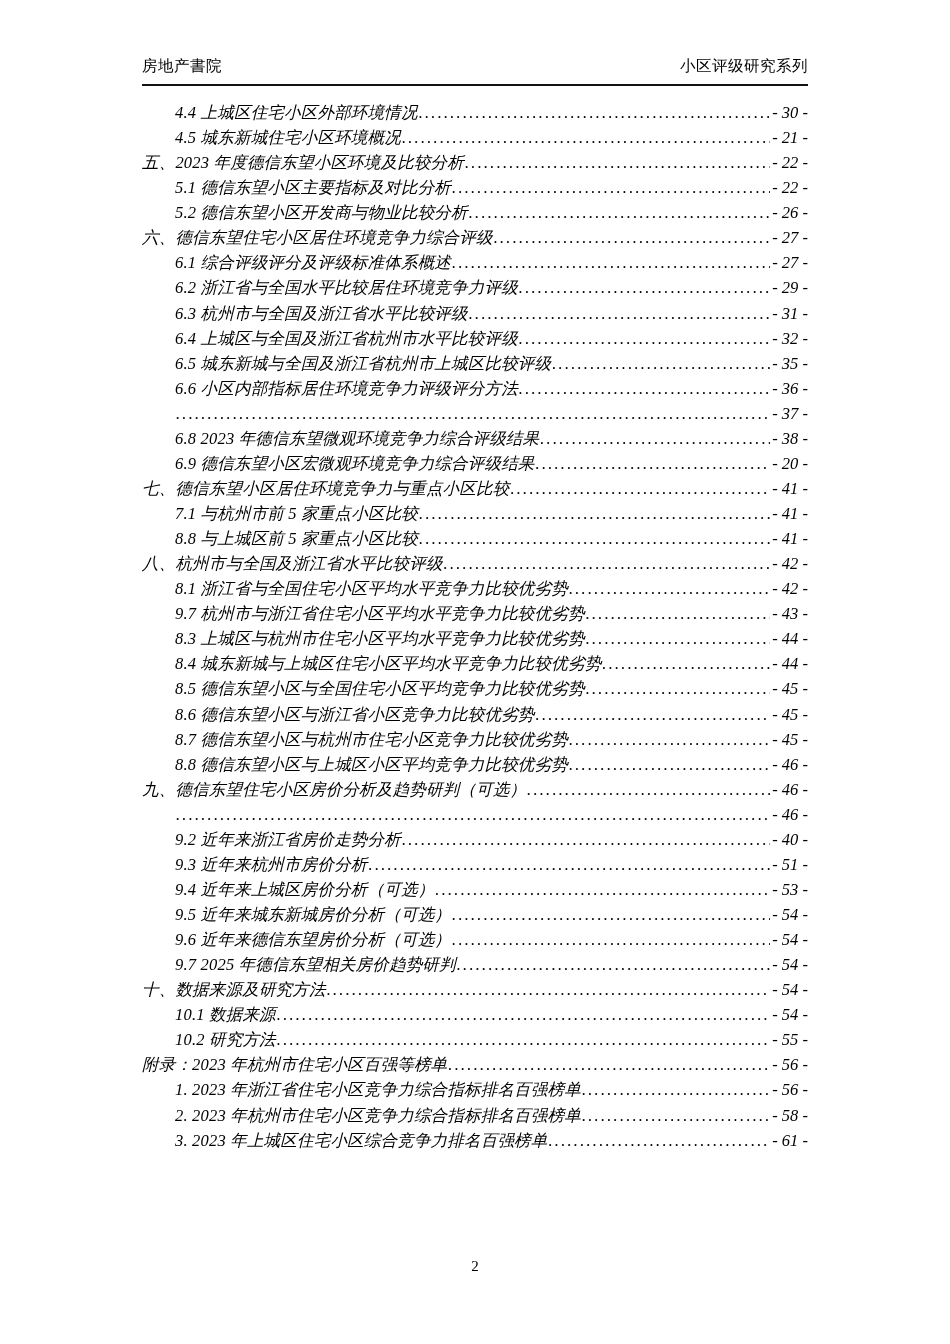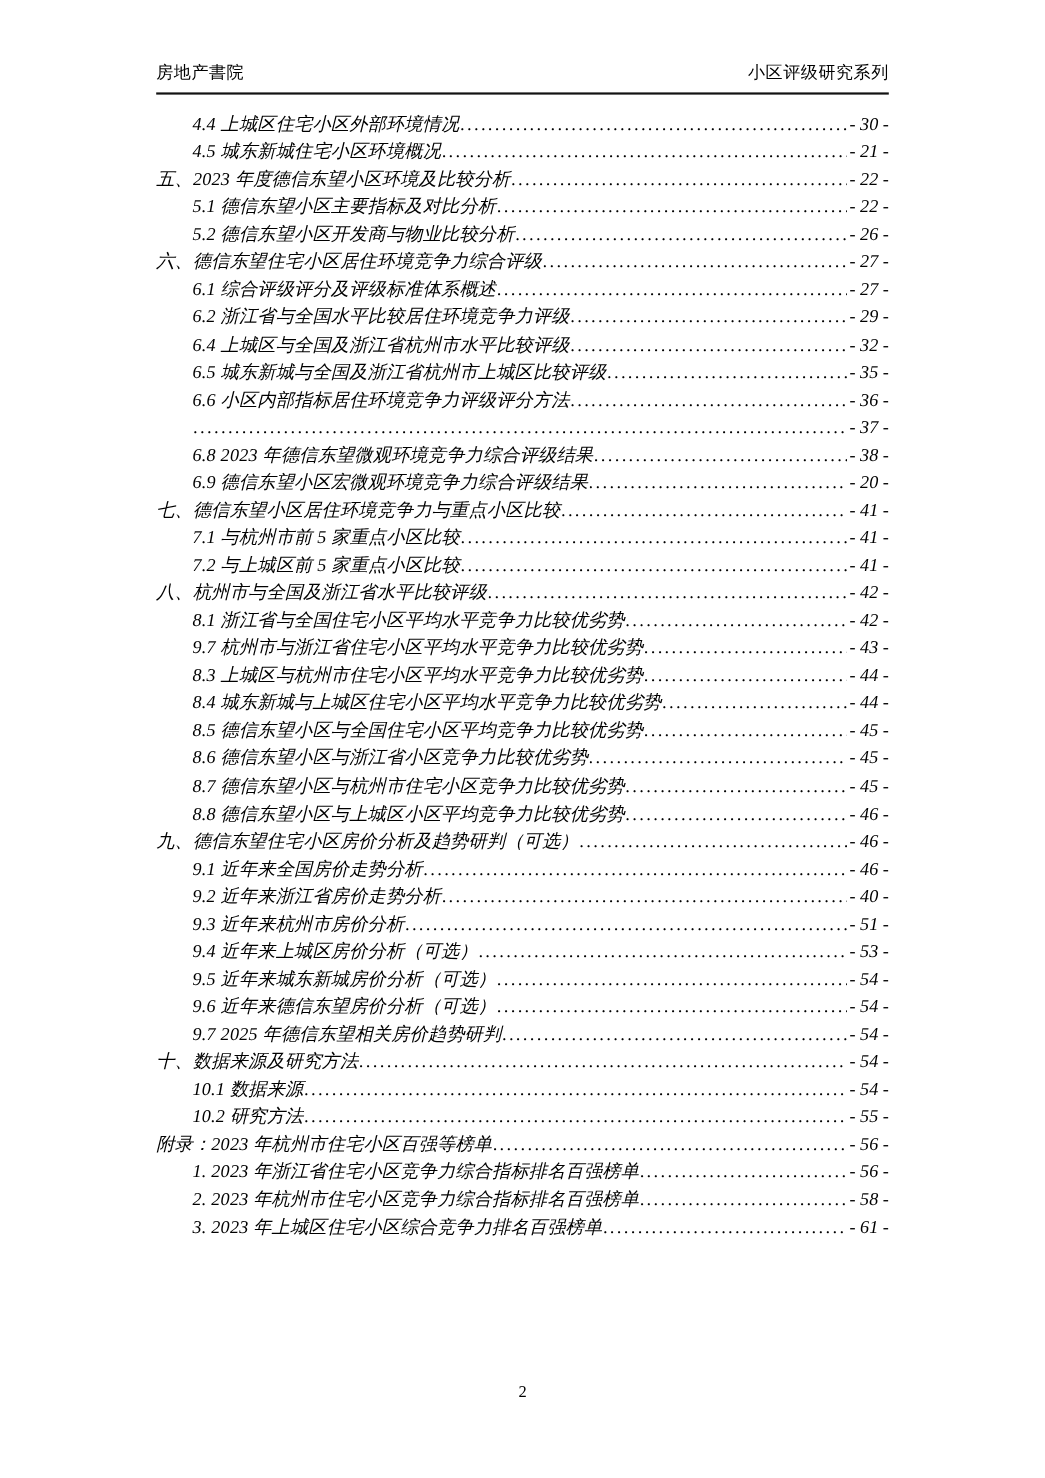--- a/index.html
+++ b/index.html
@@ -111,20 +111,25 @@
         <span class="t">6.1 综合评级评分及评级标准体系概述</span>
         <span class="dots"></span>
         <span class="pg">- 27 -</span>
       </div>
       <div class="toc-row lvl1">
         <span class="t">6.2 浙江省与全国水平比较居住环境竞争力评级</span>
         <span class="dots"></span>
         <span class="pg">- 29 -</span>
       </div>
       <div class="toc-row lvl1">
+        <span class="t">6.3 杭州市与全国及浙江省水平比较评级</span>
+        <span class="dots"></span>
+        <span class="pg">- 31 -</span>
+      </div>
+      <div class="toc-row lvl1">
         <span class="t">6.4 上城区与全国及浙江省杭州市水平比较评级</span>
         <span class="dots"></span>
         <span class="pg">- 32 -</span>
       </div>
       <div class="toc-row lvl1">
         <span class="t">6.5 城东新城与全国及浙江省杭州市上城区比较评级</span>
         <span class="dots"></span>
         <span class="pg">- 35 -</span>
       </div>
       <div class="toc-row lvl1">
@@ -150,21 +155,21 @@
         <span class="t">七、德信东望小区居住环境竞争力与重点小区比较</span>
         <span class="dots"></span>
         <span class="pg">- 41 -</span>
       </div>
       <div class="toc-row lvl1">
         <span class="t">7.1 与杭州市前 5 家重点小区比较</span>
         <span class="dots"></span>
         <span class="pg">- 41 -</span>
       </div>
       <div class="toc-row lvl1">
-        <span class="t">7.2 与上城区前 5 家重点小区比较</span>
+        <span class="t">8.8 与上城区前 5 家重点小区比较</span>
         <span class="dots"></span>
         <span class="pg">- 41 -</span>
       </div>
       <div class="toc-row lvl0">
         <span class="t">八、杭州市与全国及浙江省水平比较评级</span>
         <span class="dots"></span>
         <span class="pg">- 42 -</span>
       </div>
       <div class="toc-row lvl1">
         <span class="t">8.1 浙江省与全国住宅小区平均水平竞争力比较优劣势</span>
@@ -205,21 +210,20 @@
         <span class="t">8.8 德信东望小区与上城区小区平均竞争力比较优劣势</span>
         <span class="dots"></span>
         <span class="pg">- 46 -</span>
       </div>
       <div class="toc-row lvl0">
         <span class="t">九、德信东望住宅小区房价分析及趋势研判（可选）</span>
         <span class="dots"></span>
         <span class="pg">- 46 -</span>
       </div>
       <div class="toc-row lvl1">
-        <span class="t">9.1 近年来全国房价走势分析</span>
         <span class="dots"></span>
         <span class="pg">- 46 -</span>
       </div>
       <div class="toc-row lvl1">
         <span class="t">9.2 近年来浙江省房价走势分析</span>
         <span class="dots"></span>
         <span class="pg">- 40 -</span>
       </div>
       <div class="toc-row lvl1">
         <span class="t">9.3 近年来杭州市房价分析</span>

